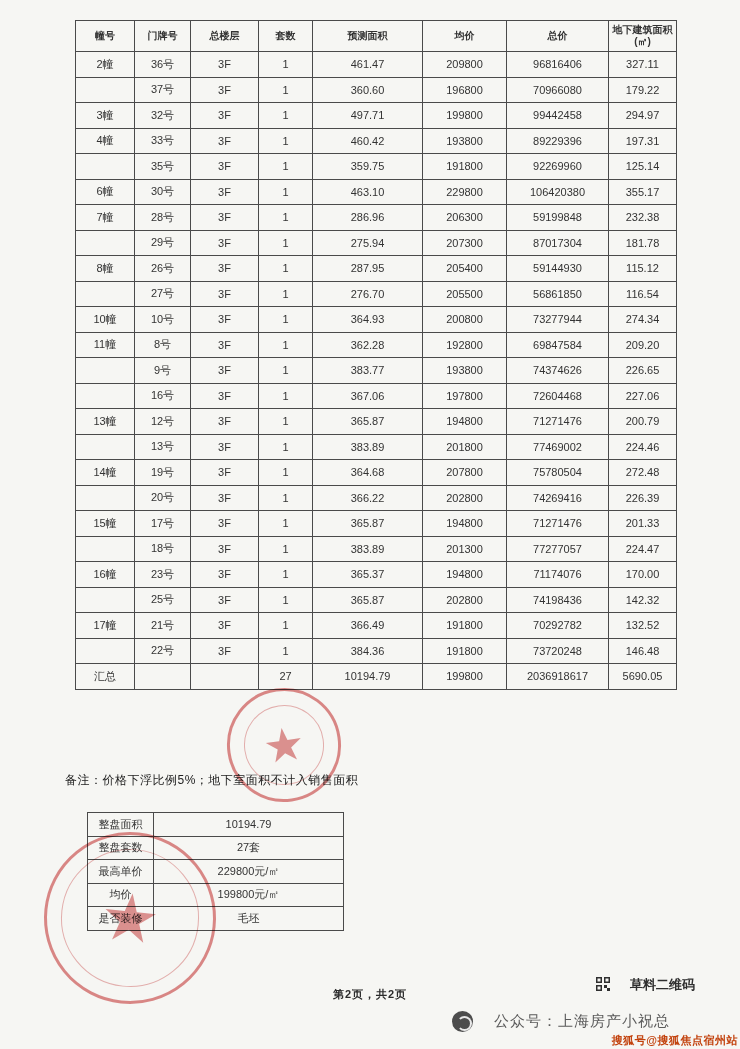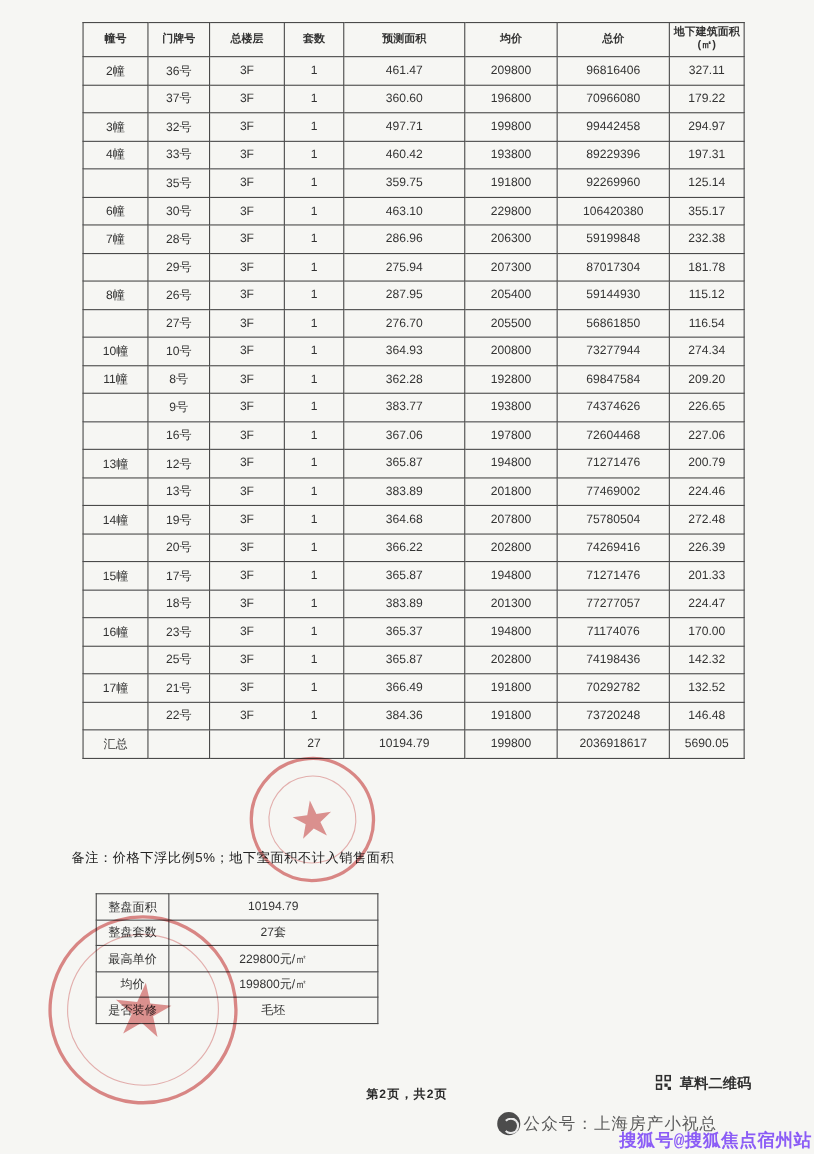--- a/index.html
+++ b/index.html
@@ -72,42 +72,41 @@
   }
 
   
   .page-info {
     position:absolute; left:0; top:987px; width:740px;
     text-align:center; font-size:11px; color:#2b2b2b; font-weight:bold;
     letter-spacing:1px;
   }
   .qr-label {
     position:absolute; left:596px; top:976px;
-    display:flex; align-items:center; gap:8px;
+    display:flex; align-items:center; gap:20px;
     font-size:13px; font-weight:bold; color:#2f2f2f;
   }
   .account {
     position:absolute; left:452px; top:1011px;
-    display:flex; align-items:center; gap:3px;
+    display:flex; align-items:center; gap:21px;
     font-size:15px; color:#5a5a5a; letter-spacing:1px;
   }
   .account .logo {
     width:21px; height:21px; border-radius:50%;
     background:#4c4c4c; display:inline-block; position:relative;
   }
   .account .logo::after {
     content:""; position:absolute; left:5px; top:5px;
     width:11px; height:11px; border-radius:50%;
     border:2px solid #e9e9e9; border-left-color:transparent;
   }
   .watermark {
     position:absolute; right:2px; bottom:1px;
-    font-size:16px; font-weight:bold; color:#8b5cf6;
+    font-size:11px; font-weight:bold; color:#c2410c;
     letter-spacing:.5px;
-    font-family:Liberation Mono, monospace;
   }
 </style>
 </head>
 <body>
 
 <div class="doc">
 
   <table class="price-table">
     <colgroup>
       <col style="width:59px">

